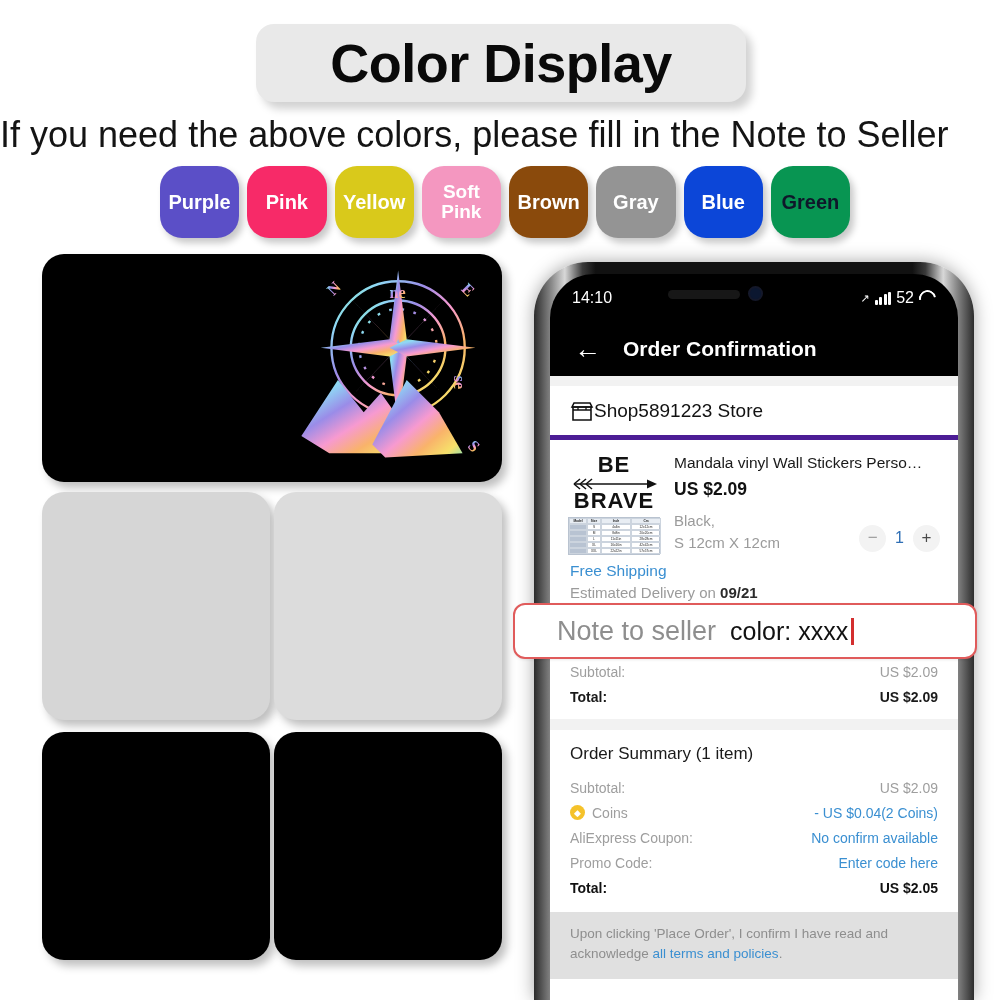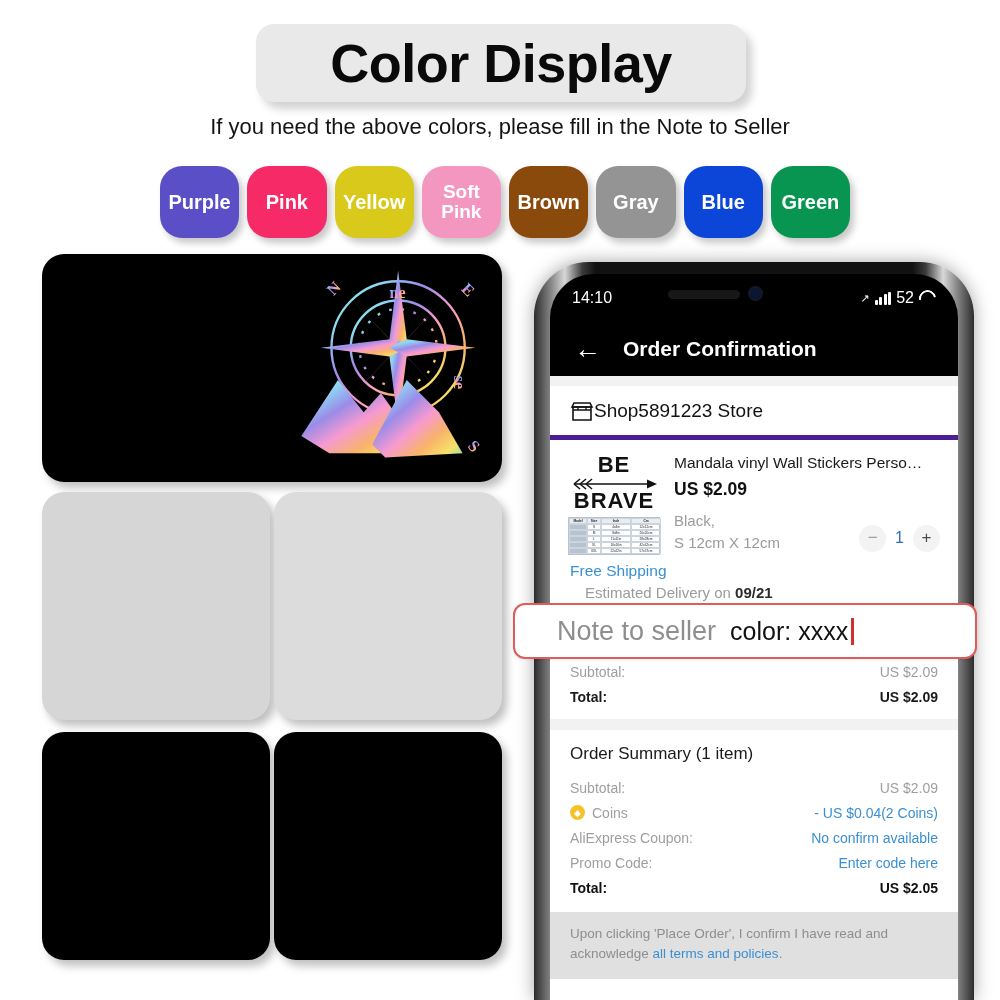--- a/index.html
+++ b/index.html
@@ -16,22 +16,22 @@
     position:absolute; left:256px; top:24px; width:490px; height:78px;
     background:#e9e9e9; border-radius:18px;
     box-shadow: 6px 7px 9px rgba(0,0,0,0.18);
     display:flex; align-items:center; justify-content:center;
   }
   .title-pill .t{
     font-size:54px; font-weight:bold; color:#0a0a0a; letter-spacing:-0.5px;
     line-height:1; white-space:nowrap;
   }
   .subtitle{
-    position:absolute; left:0; top:114px; width:1000px; text-align:center;
-    font-size:22px; color:#141414; white-space:nowrap;
+    position:absolute; left:0; top:114px; width:1000px; 
+    font-size:36px; color:#141414; white-space:nowrap;
   }
 
   
   .swatch-row{
     position:absolute; left:160px; top:163px; width:690px; height:78px;
     display:flex; gap:8px; align-items:center;
   }
   .swatch{
     width:80px; height:72px; border-radius:22px;
     display:flex; align-items:center; justify-content:center;
@@ -136,21 +136,21 @@
   .item-variant{ font-size:15px; color:#9b9b9b; margin-top:10px; line-height:1.45; }
   .qty{ display:flex; align-items:center; gap:9px; }
   .qty .btn{ width:27px; height:27px; border-radius:50%; background:#f3f3f3; color:#9e9e9e;
              display:flex; align-items:center; justify-content:center; font-size:17px; }
   .qty .btn.plus{ color:#4a4a4a; }
   .qty .n{ font-size:16px; color:#2f6fb5; }
   .variant-line{ display:flex; align-items:flex-end; }
 
   .ship{ padding:3px 20px 0 20px; }
   .free-ship{ color:#3a8fd1; font-size:15.5px; }
-  .est{ color:#9b9b9b; font-size:15px; margin-top:4px;margin-left:15px; }
+  .est{ color:#9b9b9b; font-size:15px; margin-top:4px; }
   .est b{ color:#2b2b2b; }
 
   .note-spacer{ height:58px; }
 
   .mini-totals{ padding:0 20px; }
   .mt-row{ display:flex; justify-content:space-between; font-size:14px; color:#9e9e9e; padding:4.5px 0; }
   .mt-row.total{ color:#1a1a1a; font-weight:bold; }
 
   .sec-gap{ height:11px; background:#f2f2f2; margin-top:10px; }
   .summary-title{ font-size:17px; color:#1a1a1a; padding:14px 20px 11px 20px; }
@@ -202,21 +202,21 @@
       </div>
       <div class="swatch" style="background: rgb(138, 74, 12); color: rgb(255, 255, 255);">
         <span>Brown</span>
       </div>
       <div class="swatch" style="background: rgb(148, 148, 148); color: rgb(255, 255, 255);">
         <span>Gray</span>
       </div>
       <div class="swatch" style="background: rgb(12, 70, 216); color: rgb(255, 255, 255);">
         <span>Blue</span>
       </div>
-      <div class="swatch" style="background: rgb(8, 149, 82); color: #ffffff;">
+      <div class="swatch" style="background: rgb(8, 149, 82); color: #0f172a;">
         <span>Green</span>
       </div>
     </div>
 
   <div class="card" id="card-reflective">
     <svg class="compass" style="left:240px; top:10px;" width="215" height="215" viewBox="0 0 200 200">
       <defs>
         <linearGradient id="holo" x1="0%" y1="0%" x2="100%" y2="100%">
           <stop offset="0%" stop-color="#7ee8a0"></stop>
           <stop offset="18%" stop-color="#8fd9f5"></stop>

